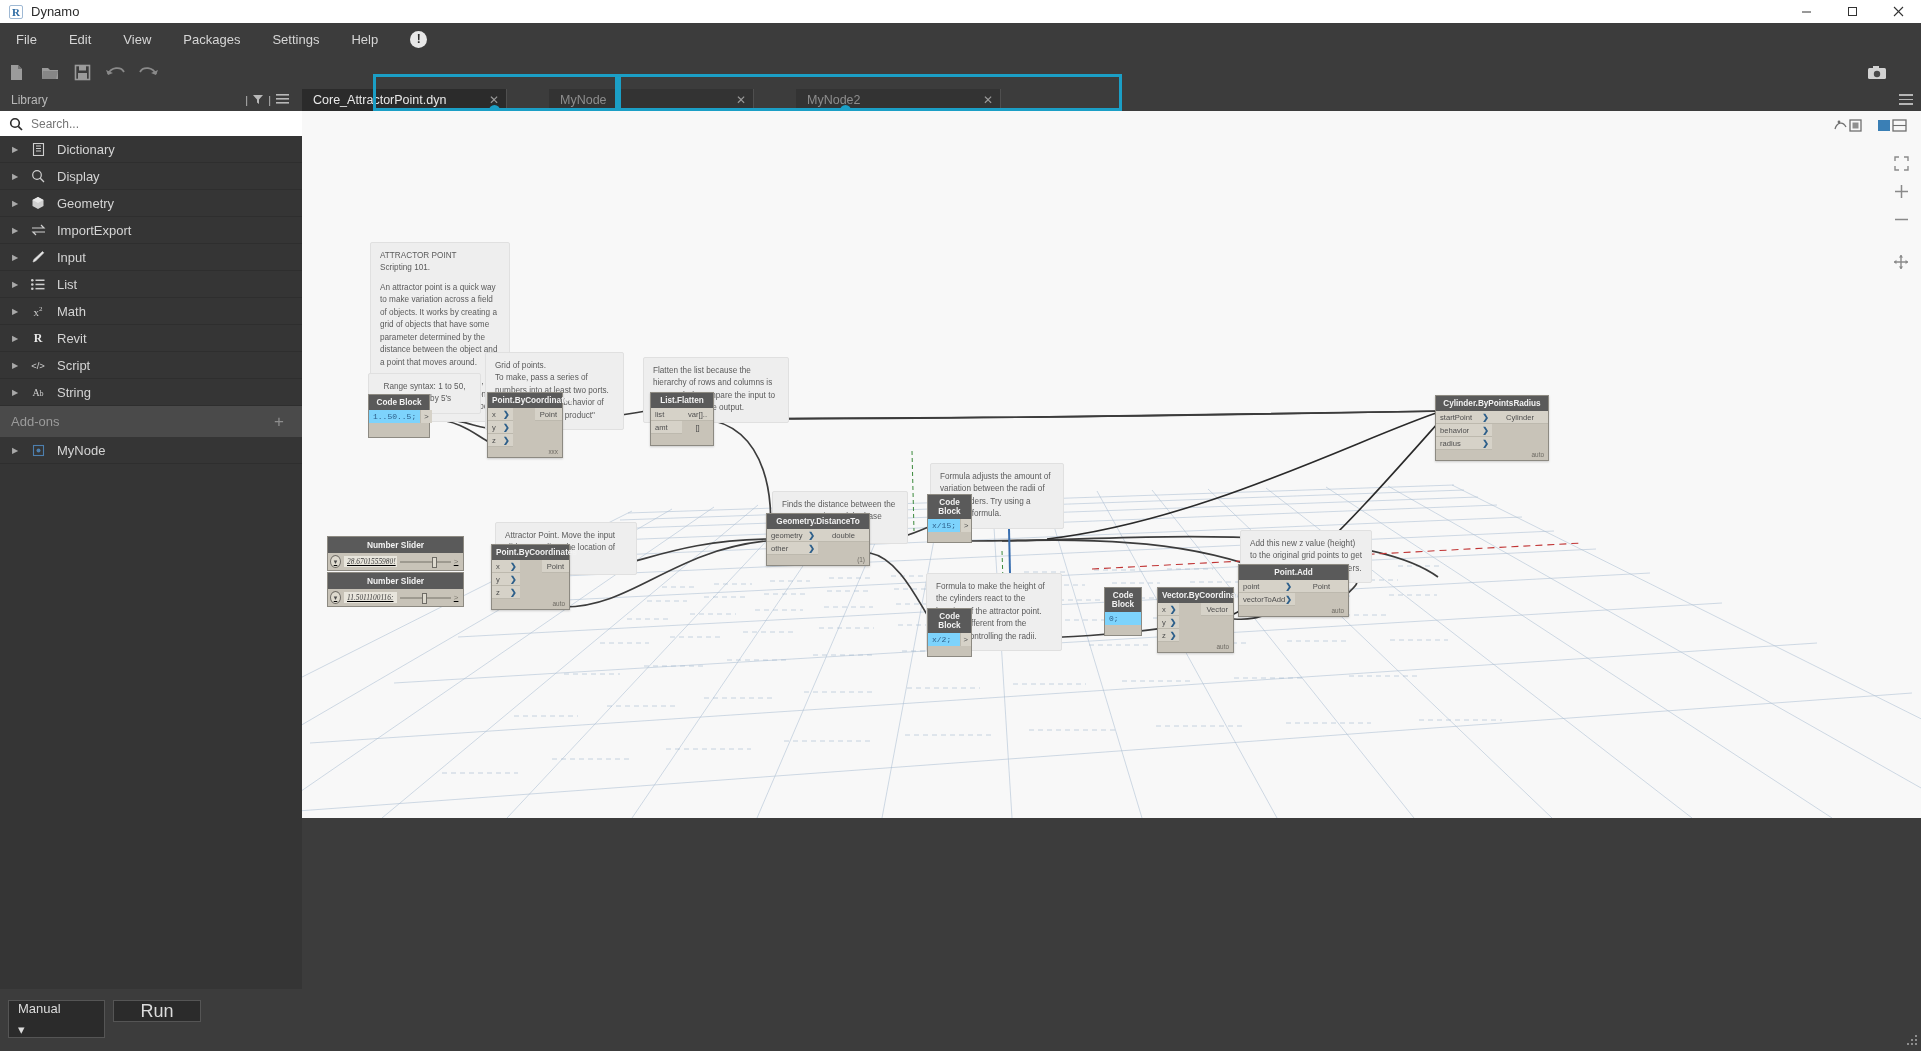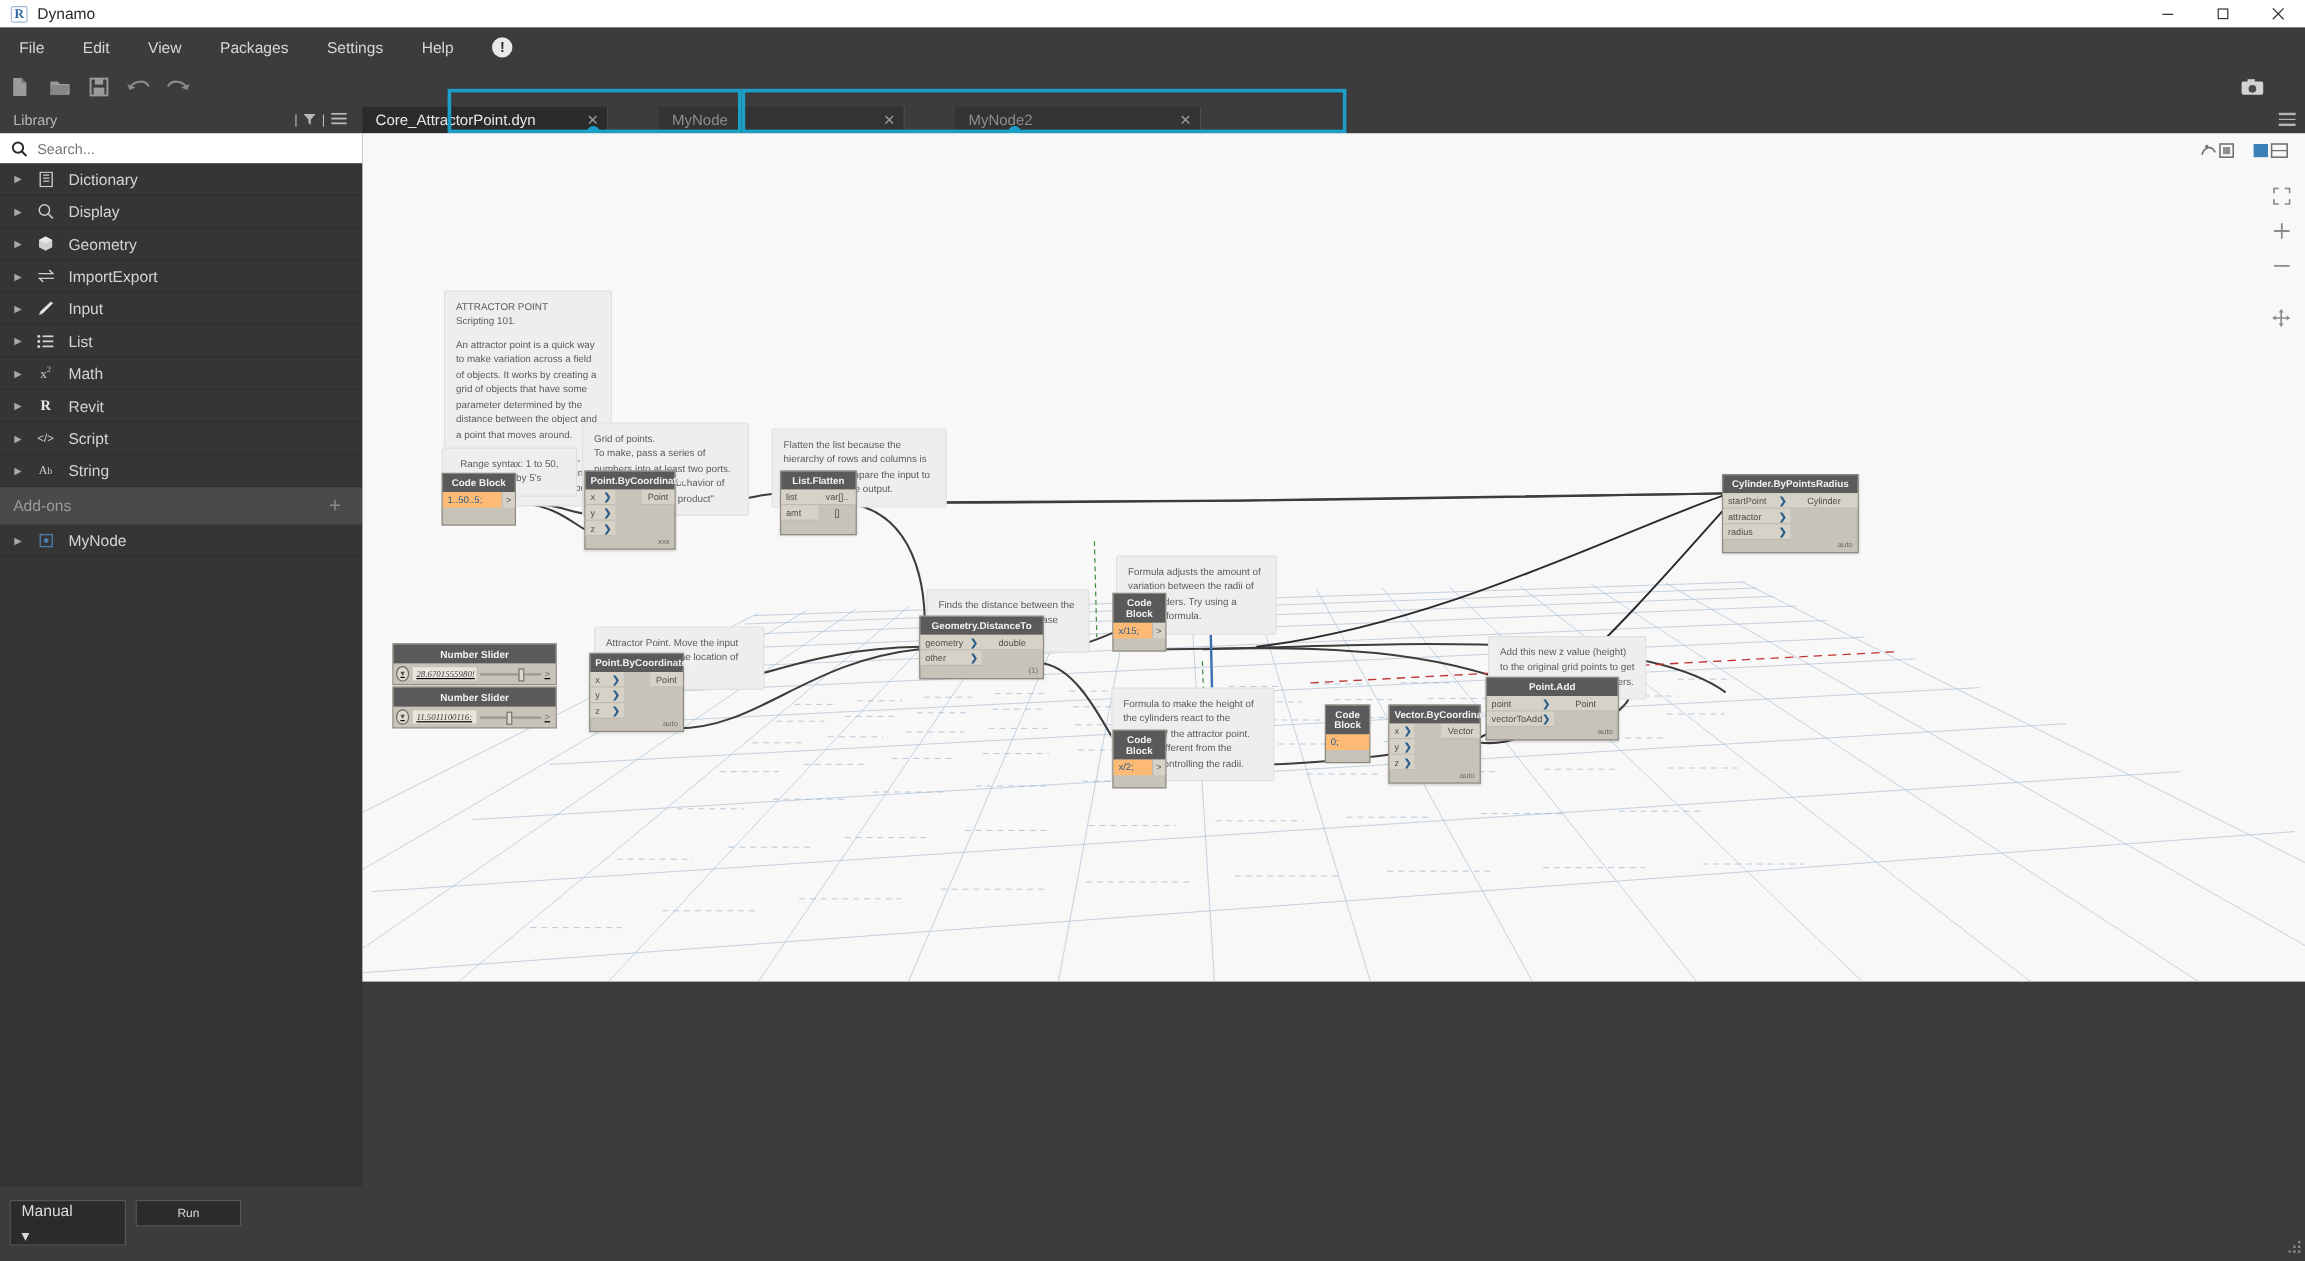--- a/index.html
+++ b/index.html
@@ -137,21 +137,21 @@
     padding:0 5px; font-size:7.6px; color:#4e4e4e; line-height:13px;
     text-align:center; }
   .node-foot { font-size:6.4px; color:#6d6a63; text-align:right;
     padding:1px 4px 2px 0; }
 
   
   .cb { position:absolute; background:#c8c3b8; border:1px solid #8d8a82; }
   .cb-hdr { background:#5a5a5a; color:#f2f2f2; font-size:8.2px;
     font-weight:bold; text-align:center; padding:3px 4px; }
   .cb-row { display:flex; align-items:stretch; }
-  .cb-code { background:#fdba74; font-family:Liberation Sans, sans-serif;
+  .cb-code { background:#7dd3fc; font-family:Liberation Mono, monospace;
     font-size:8px; color:#2d5f8a; padding:2px 4px; white-space:nowrap; }
   .cb-out { background:#d6d2c8; border-left:1px solid #bdb9ae;
     font-size:7.6px; color:#4e4e4e; padding:2px 3px; }
   .cb-pad { height:14px; }
 
   
   .slider { position:absolute; background:#c8c3b8; border:1px solid #8d8a82; }
   .slider-hdr { background:#5a5a5a; color:#f2f2f2; font-size:8.4px;
     font-weight:bold; text-align:center; padding:3px; }
   .slider-row { display:flex; align-items:center; height:17px;
@@ -172,21 +172,21 @@
 
   
   .bottombar { position:absolute; left:0; top:989px; width:1921px;
     height:62px; background:#3c3c3c; }
   .runmode { position:absolute; left:8px; top:11px; width:97px; height:38px;
     background:#2b2b2b; border:1px solid #555; display:flex;
     align-items:flex-start; padding:0 9px; color:#dcdcdc; font-size:13px;
     justify-content:space-between;flex-direction:column; }
   .runbtn { position:absolute; left:113px; top:11px; width:88px; height:22px;
     background:#2b2b2b; border:1px solid #555; color:#dcdcdc;
-    font-size:10px; display:flex; align-items:center; justify-content:center; }
+    font-size:18px; display:flex; align-items:center; justify-content:center; }
   .resizer { position:absolute; right:3px; bottom:3px; font-size:10px;
     color:#8d8d8d; }
 </style>
 </head>
 <body>
 
 <div id="app">
 
   <div class="titlebar">
     <div class="logo">R</div>
@@ -855,21 +855,21 @@
 
     <div class="node" style="left:1133px; top:284px; width:114px;">
       <div class="node-hdr">Cylinder.ByPointsRadius</div>
       <div class="node-body">
         <div class="ports-in" style="width:66px;">
           <div class="port">
               <span>startPoint</span>
               <span class="chev">❯</span>
             </div>
           <div class="port">
-              <span>attractor</span>
+              <span>behavior</span>
               <span class="chev">❯</span>
             </div>
           <div class="port">
               <span>radius</span>
               <span class="chev">❯</span>
             </div>
         </div>
         <div class="ports-out" style="flex:1;">
           <div class="oport">Cylinder</div>
         </div>

